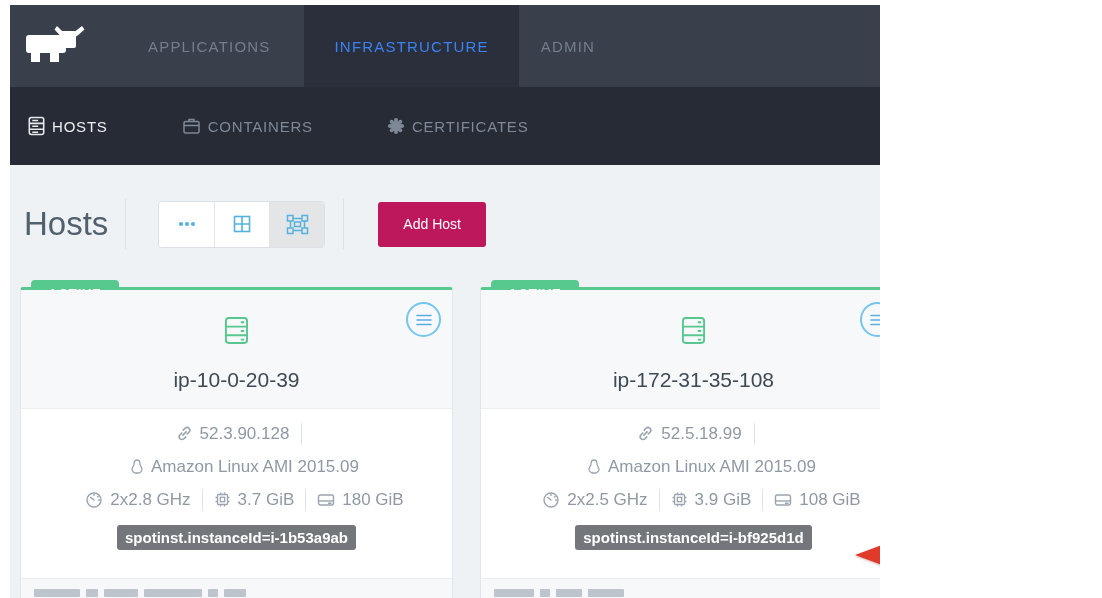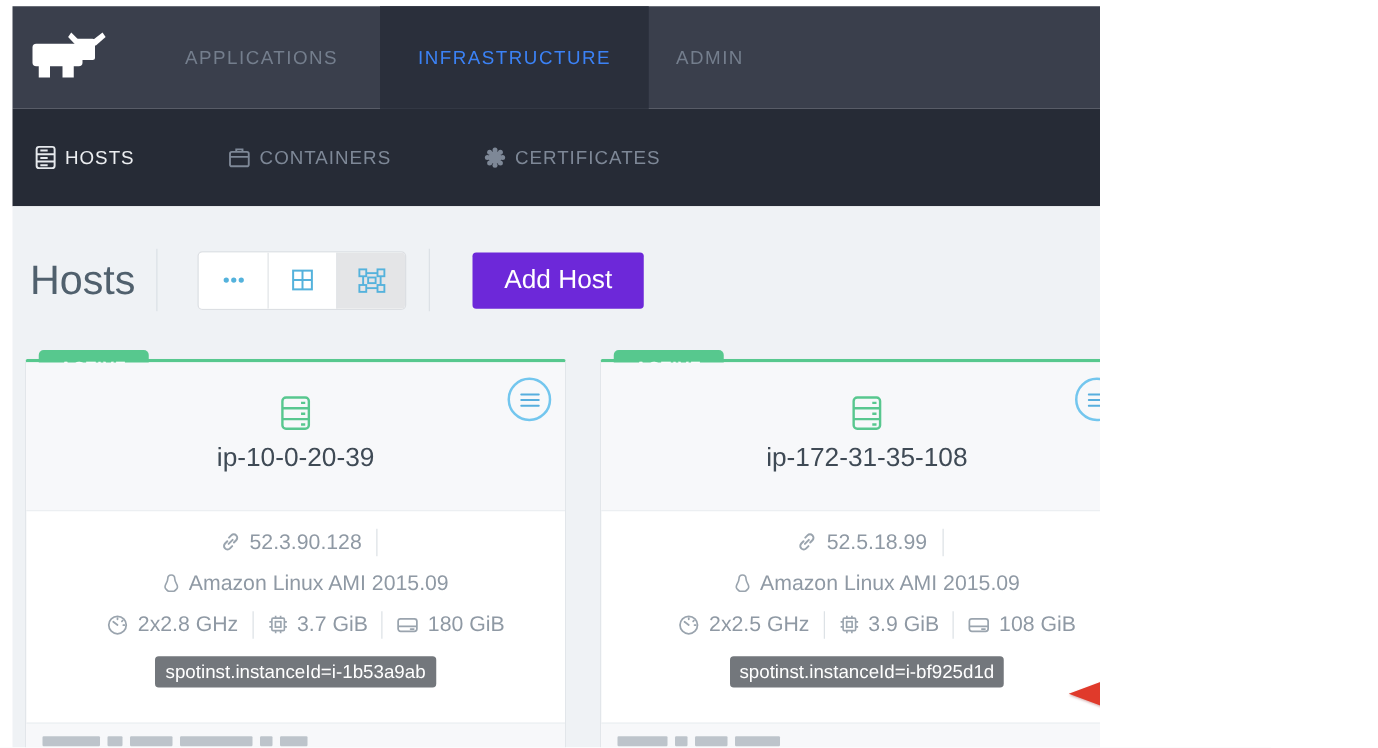--- a/index.html
+++ b/index.html
@@ -30,46 +30,46 @@
 
   .toolbar { position:absolute; left:24px; top:196px; height:56px; display:flex; align-items:center; }
   .page-title { font-size:33px; font-weight:400; color:#50606d; margin-right:17px; }
   .tool-div { width:1px; height:50px; background:#dce1e6; margin:0 16px 0 0; }
   .seg { display:flex; border:1px solid #dcdfe3; border-radius:4px; overflow:hidden;
          background:#fff; margin:0 18px 0 16px; }
   .seg-btn { width:55px; height:45px; display:flex; align-items:center; justify-content:center;
              background:#fff; border:none; border-left:1px solid #e2e5e8; cursor:pointer; }
   .seg-btn:first-child { border-left:none; }
   .seg-btn.selected { background:#e4e5e7; }
-  .add-btn { margin-left:18px; height:45px; padding:0 25px; background:#6d28d9; color:#fff;
-             font-size:21px; border:none; border-radius:3px; cursor:pointer;
+  .add-btn { margin-left:18px; height:45px; padding:0 25px; background:#be185d; color:#fff;
+             font-size:14px; border:none; border-radius:3px; cursor:pointer;
              font-family:inherit; }
 
   
   .card { position:absolute; top:287px; height:332px; background:#fff;
           border:1px solid #e2e6ea; border-top:3px solid #57c88e; border-radius:3px; }
   .card.c0 { left:20px;  width:433px; }
   .card.c1 { left:480px; width:427px; }
   .state-badge { position:absolute; left:10px; top:-10px; height:28px; line-height:28px;
                  padding:0 17px; background:#57c88e; color:#fff; font-size:13px; font-weight:bold;
                  letter-spacing:1px; border-radius:4px; }
   .menu-btn { position:absolute; right:11px; top:12px; width:35px; height:35px; border-radius:50%;
               background:transparent; border:2px solid #73c6ee; display:flex; align-items:center;
               justify-content:center; cursor:pointer; }
   .card-header { background:#f7f8fa; height:118px; text-align:center; padding-top:26px; position:relative; }
-  .host-name { margin-top:5px; font-size:21px; color:#3f4a55; }
+  .host-name { margin-top:19px; font-size:21px; color:#3f4a55; }
   .card-details { border-top:1px solid #eceff2; height:170px; text-align:center; padding-top:8px; }
   .drow { height:33px; display:flex; align-items:center; justify-content:center;
           font-size:17px; color:#8f99a4;margin-left:16px; }
   .drow svg { margin-right:7px; }
   .vdiv { display:inline-block; width:1px; height:22px; background:#dde2e6; margin:0 11px; }
   .vdiv.trail { margin-left:12px; }
   .spec { display:inline-flex; align-items:center;justify-content:space-between; }
   .label-badge { display:inline-block; margin-top:9px; background:#73777c; color:#fff;
-                 font-weight:normal; font-size:15px; padding:4px 8px; border-radius:3px; }
+                 font-weight:bold; font-size:15px; padding:4px 8px; border-radius:3px; }
   .card-footer { background:#f7f8fa; border-top:1px solid #eceff2; height:41px;
                  display:flex; align-items:flex-start; gap:6px; padding:10px 0 0 13px; }
   .blob { height:8px; background:#aab3bb; border-radius:1px; opacity:.75; }
 
   
   .arrow { position:absolute; left:853px; top:540px; width:124px; height:30px; }
 </style>
 </head>
 <body>
 

